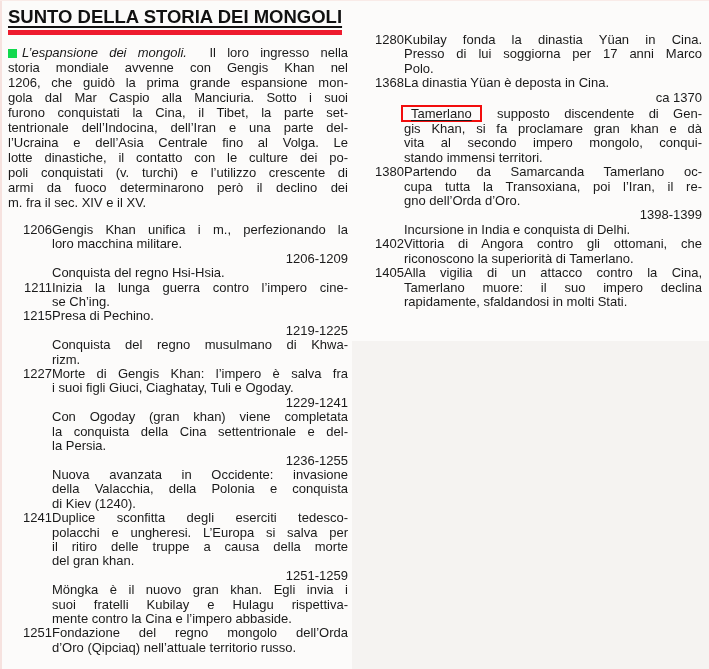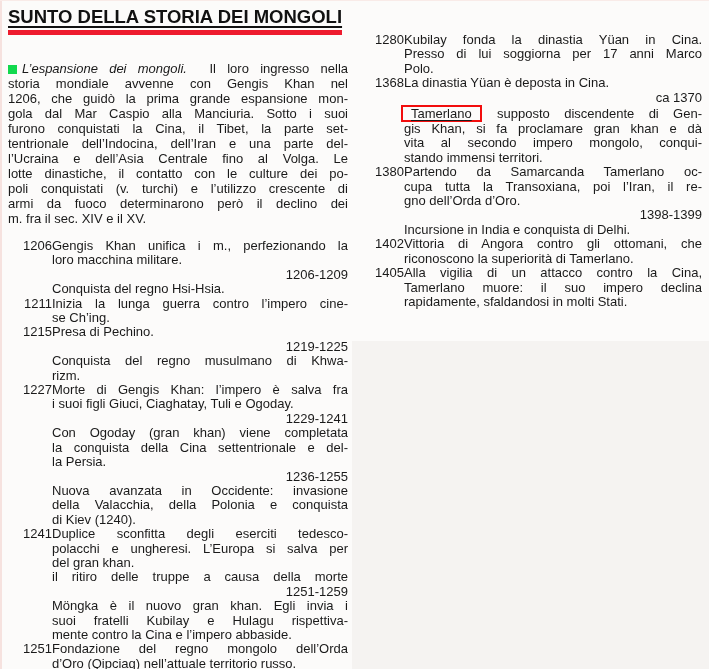--- a/index.html
+++ b/index.html
@@ -17,21 +17,21 @@
 
   .left-col{position:absolute;left:8px;top:6px;width:340px;}
   .title-wrap{display:inline-block;}
   h1{
     margin:0;font-size:18.5px;font-weight:bold;color:#111;
     letter-spacing:0px;white-space:nowrap;
     text-decoration:underline;text-decoration-thickness:2px;text-underline-offset:3px;
   }
   .red-bar{height:5px;margin-top:2px;width:100%;}
 
-  .intro{margin-top:26px;line-height:15px;width:340px;}
+  .intro{margin-top:10px;line-height:15px;width:340px;}
   .intro .line{min-height:15px;}
   .bullet{
     display:inline-block;width:9px;height:9px;margin-right:5px;
     vertical-align:-1px;
   }
   .lead{font-style:italic;}
 
   .line.j{text-align:justify;text-align-last:justify;}
 
   .timeline{line-height:14.4px;}
@@ -138,22 +138,22 @@
           <div class="line j">Nuova avanzata in Occidente: invasione</div>
           <div class="line j">della Valacchia, della Polonia e conquista</div>
           <div class="line">di Kiev (1240).</div>
         </div>
       </div>
       <div class="entry row">
         <div class="year">1241</div>
         <div class="etext">
           <div class="line j">Duplice sconfitta degli eserciti tedesco-</div>
           <div class="line j">polacchi e ungheresi. L’Europa si salva per</div>
+          <div class="line j">il ritiro delle truppe a causa della morte</div>
           <div class="line">del gran khan.</div>
-          <div class="line j">il ritiro delle truppe a causa della morte</div>
         </div>
       </div>
       <div class="entry block">
         <div class="year">1251-1259</div>
         <div class="etext">
           <div class="line j">Möngka è il nuovo gran khan. Egli invia i</div>
           <div class="line j">suoi fratelli Kubilay e Hulagu rispettiva-</div>
           <div class="line">mente contro la Cina e l’impero abbaside.</div>
         </div>
       </div>

